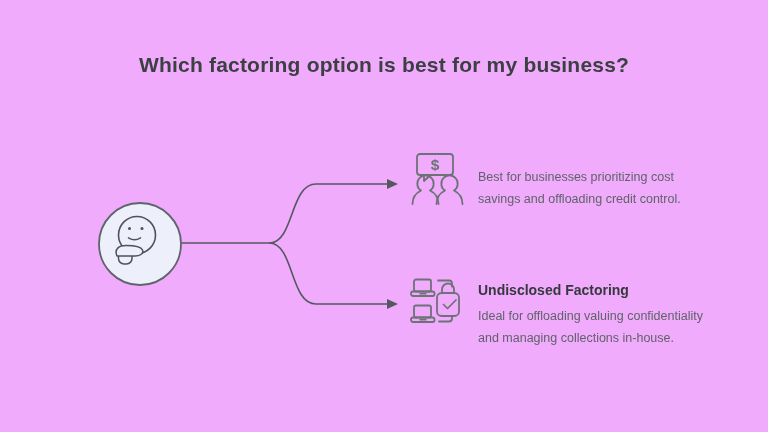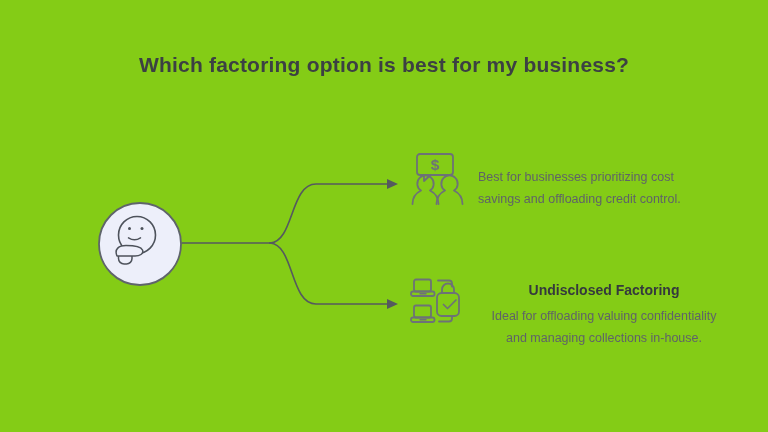--- a/index.html
+++ b/index.html
@@ -1,30 +1,30 @@
 <!DOCTYPE html>
 <html><head>
 <meta charset="utf-8">
 <style>
   html,body{margin:0;padding:0;background:#fff;}
   .canvas{
-    position:relative;width:768px;height:432px;background:#84cc16;
+    position:relative;width:768px;height:432px;background:#f0abfc;
     font-family:"Liberation Sans",sans-serif;overflow:hidden;
   }
   .title{
     position:absolute;top:53px;left:0;width:100%;text-align:center;
     font-size:21px;font-weight:bold;color:#3c4043;letter-spacing:.2px;margin:0;
   }
   .diagram-svg{position:absolute;left:0;top:0;}
   .option-icon{position:absolute;}
   .icon-disclosed{left:411px;top:152px;}
   .icon-undisclosed{left:408px;top:276px;}
   .option-text{position:absolute;left:478px;width:252px;}
   .text-disclosed{top:160px;}
-  .text-undisclosed{top:281px;text-align:center;}
+  .text-undisclosed{top:281px;}
   .opt-title{font-size:14px;font-weight:bold;color:#35393d;margin:0;line-height:18px;}
   .opt-desc{
     font-size:12.5px;color:#5f6368;margin:6px 0 0;line-height:22px;
     white-space:pre-line;
   }
 </style>
 </head>
 <body>
 
 <div class="canvas">

